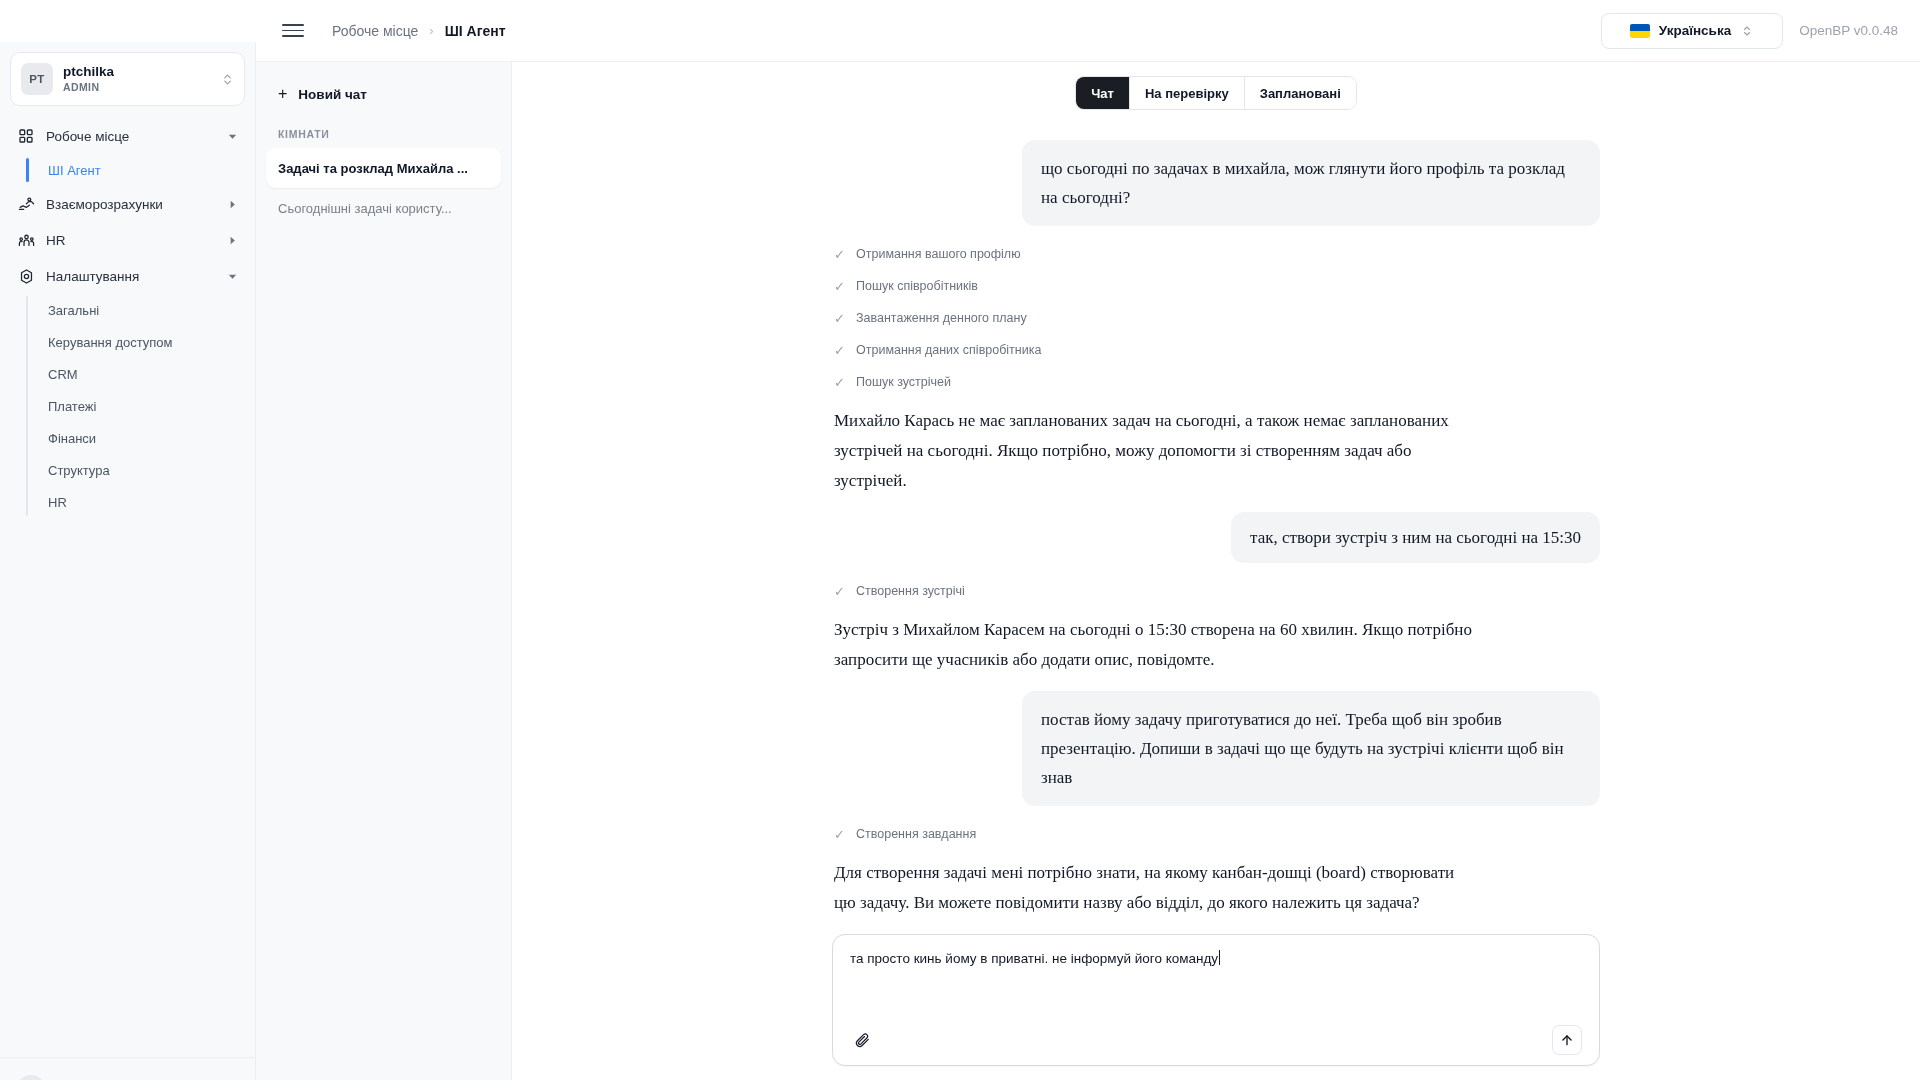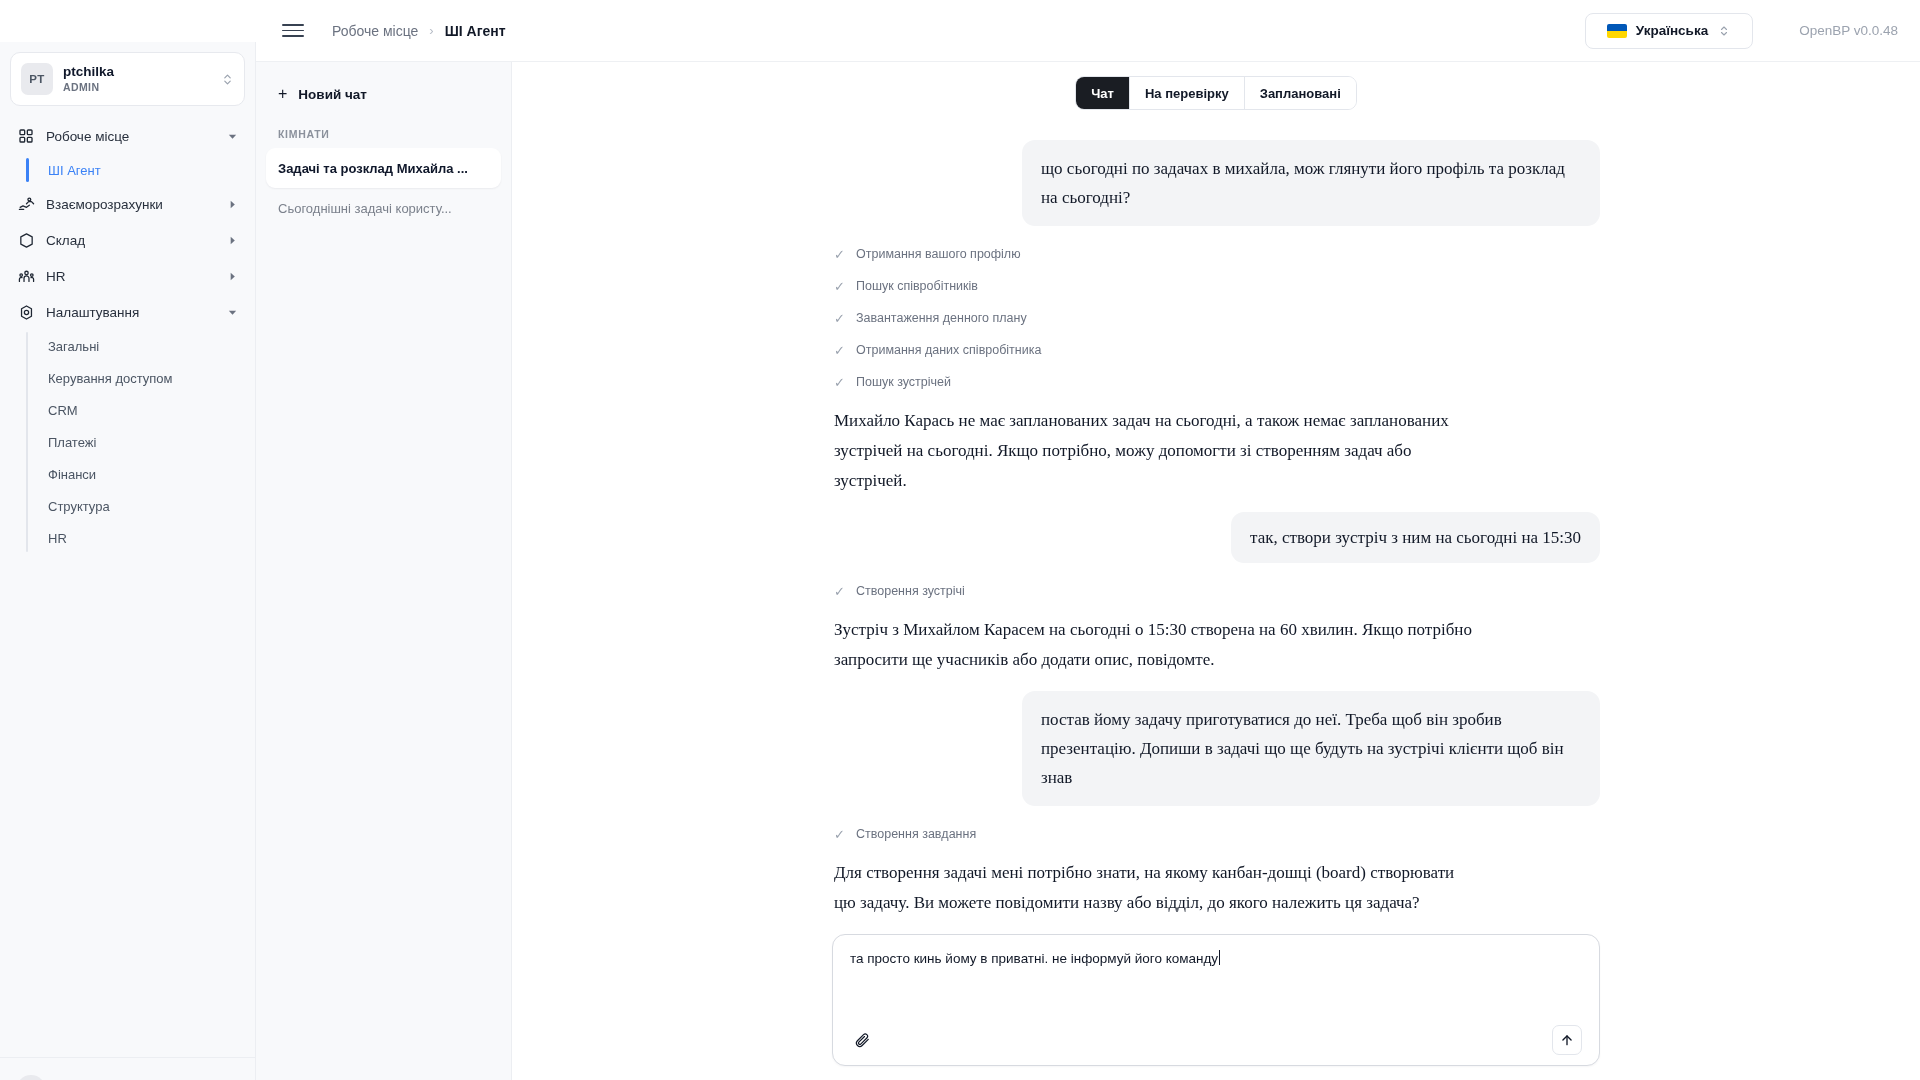--- a/index.html
+++ b/index.html
@@ -89,27 +89,27 @@
   }
   .burger { width: 22px; height: 22px; display: flex; flex-direction: column; justify-content: center; gap: 4px; cursor: pointer; }
   .burger span { display: block; height: 1.6px; background: #374151; border-radius: 2px; }
   .crumbs { display: flex; align-items: center; margin-left: 28px; font-size: 14px; }
   .crumb-muted { color: #6b7280; cursor: pointer; }
   .crumb-sep { margin: 0 11px; color: #b6bcc6; font-size: 13px; }
   .crumb-current { color: #111827; font-weight: 600; }
   .header-right { margin-left: auto; display: flex; align-items: center; gap: 16px; }
   .lang-select {
     height: 36px; border: 1px solid #e3e6ec; border-radius: 8px;
-    display: flex; align-items: center; gap: 9px; padding: 0 21px;
+    display: flex; align-items: center; gap: 9px; padding: 0 28px;
     font-size: 13.5px; font-weight: 600; color: #111827; background: #fff; cursor: pointer;
   }
   .flag { width: 20px; height: 14px; border-radius: 2px; overflow: hidden; display: flex; flex-direction: column; flex: 0 0 20px;}
   .flag .b { flex: 1; background: #0057b7; }
   .flag .y { flex: 1; background: #ffd700; }
-  .version { font-size: 13.5px; color: #9ca3af; margin-left: 30px; }
+  .version { font-size: 13.5px; color: #9ca3af; }
 
   
   .body { flex: 1 1 auto; display: flex; min-height: 0; }
   .chatlist {
     width: 256px; flex: 0 0 256px;
     background: #f8f9fb;
     border-right: 1px solid #eceef2;
     padding: 14px 10px 0 10px;
     display: flex; flex-direction: column;
   }
@@ -260,33 +260,20 @@
             </svg>
         </span>
         <span class="nav-label">Взаєморозрахунки</span>
         <span class="nav-caret">
           <svg width="11" height="11" viewBox="0 0 24 24" fill="currentColor">
               <polygon points="8,4 8,20 17,12"></polygon>
             </svg>
         </span>
       </div>
 
-      <div class="nav-item">
-        <span class="nav-icon">
-          <svg width="17" height="17" viewBox="0 0 24 24" fill="none" stroke="currentColor" stroke-width="1.8" stroke-linejoin="round">
-              <path d="M12 2.6l8 4.2v10.4l-8 4.2-8-4.2V6.8z"></path>
-            </svg>
-        </span>
-        <span class="nav-label">Склад</span>
-        <span class="nav-caret">
-          <svg width="11" height="11" viewBox="0 0 24 24" fill="currentColor">
-              <polygon points="8,4 8,20 17,12"></polygon>
-            </svg>
-        </span>
-      </div>
 
       <div class="nav-item">
         <span class="nav-icon">
           <svg width="17" height="17" viewBox="0 0 24 24" fill="none" stroke="currentColor" stroke-width="1.8" stroke-linecap="round">
               <circle cx="12" cy="7" r="2.4"></circle>
               <path d="M8.5 19v-4.4a3.5 3.5 0 017 0V19"></path>
               <circle cx="4.5" cy="10" r="1.8"></circle>
               <path d="M2 19v-3.2a2.5 2.5 0 013.6-2.2"></path>
               <circle cx="19.5" cy="10" r="1.8"></circle>
               <path d="M22 19v-3.2a2.5 2.5 0 00-3.6-2.2"></path>

